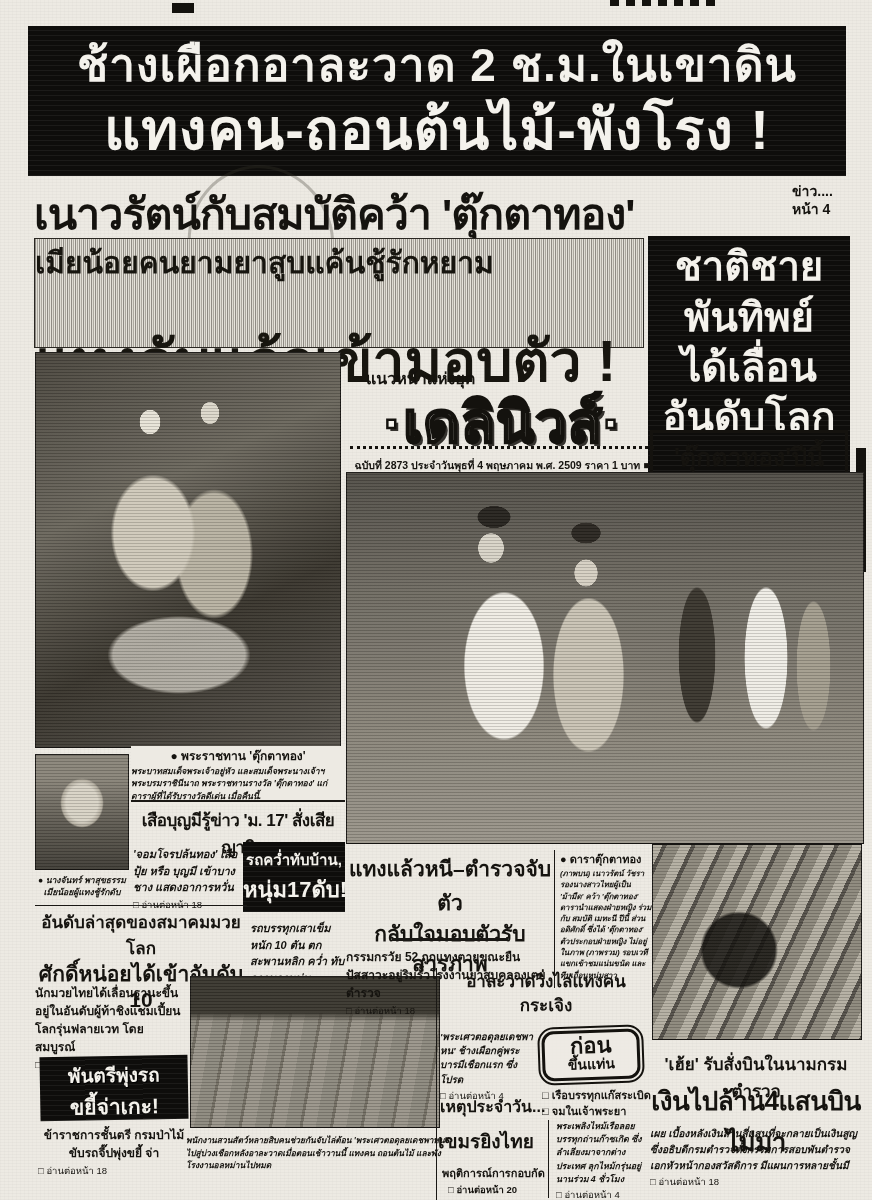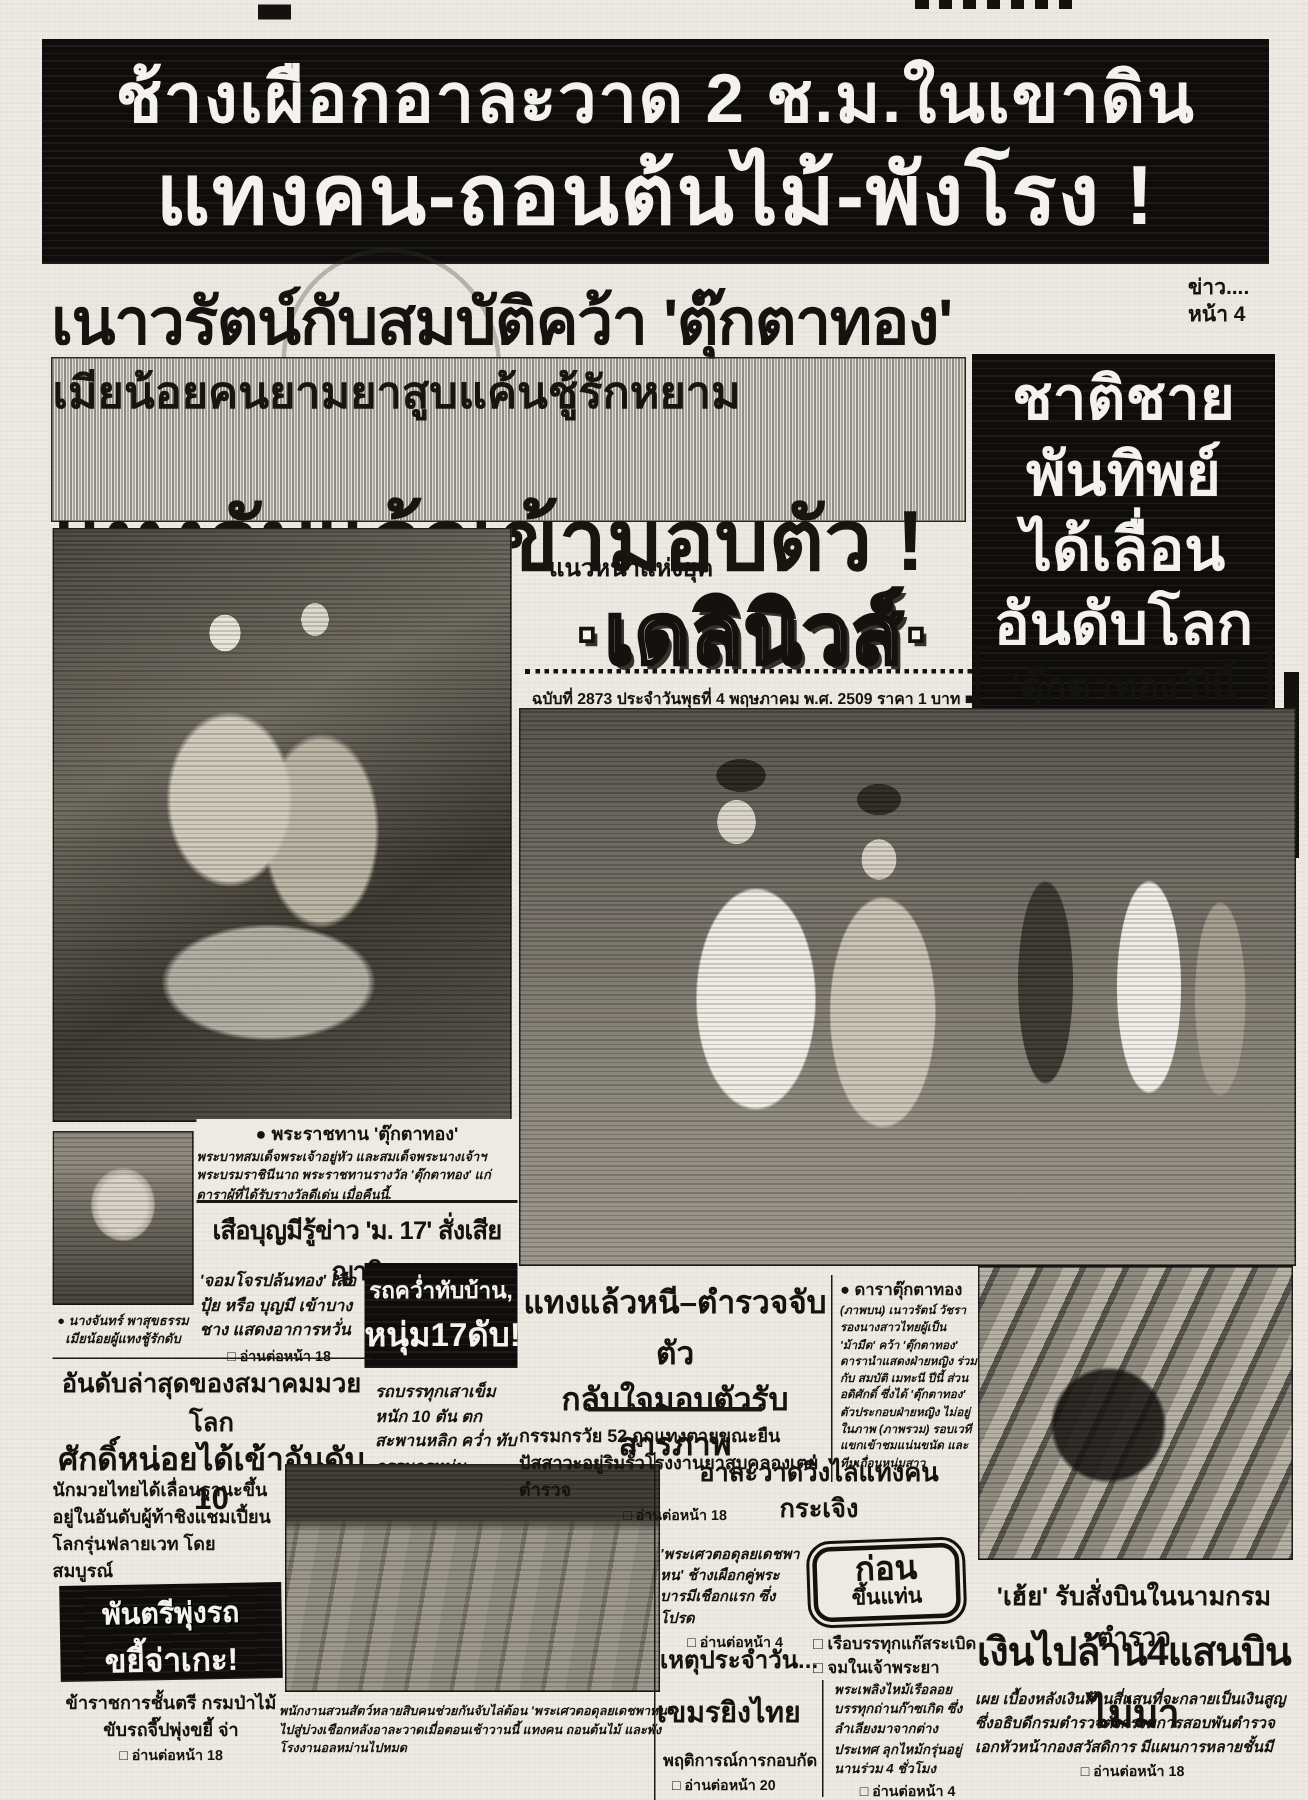--- a/index.html
+++ b/index.html
@@ -43,21 +43,21 @@
       #827d72;}
   .ph-crash{background:
       radial-gradient(closest-side,rgba(18,16,12,.85) 0 60%,transparent 65%) 30% 60% / 120px 120px no-repeat,
       repeating-linear-gradient(115deg,#b4afa2 0 10px,#55514a 10px 14px,#8d887c 14px 26px),
       linear-gradient(180deg,#55524a,#7c786e);}
   .ph-portrait{background:
       radial-gradient(closest-side,#d8d3c6 0 55%,#b3ad9f 70%,transparent 75%) 50% 32% / 58px 66px no-repeat,
       linear-gradient(180deg,#8a857a 0 20%,#5f5b52 60%,#403d36 100%);}
   .h900{font-weight:900;}
   .ital{font-style:italic;}
-  .cont{display:block;text-align:center;font-size:9.5px;font-weight:700;font-style:normal;margin-top:2px;}
+  .cont{display:block;text-align:left;font-size:9.5px;font-weight:400;font-style:normal;margin-top:2px;}
   .rule{background:#1a1815;}
   .stampbox{border:3px solid #14120e;border-radius:12px;outline:2px solid #14120e;outline-offset:2px;
       text-align:center;font-weight:900;transform:rotate(-2deg);background:rgba(237,234,227,.9);}
   .logo{color:#f6f4ee;-webkit-text-stroke:2.5px #14120e;text-shadow:3px 3px 0 rgba(20,18,14,.85);
       font-weight:900;letter-spacing:1px;}
 </style>
 </head>
 <body>
 
 <div id="page">

